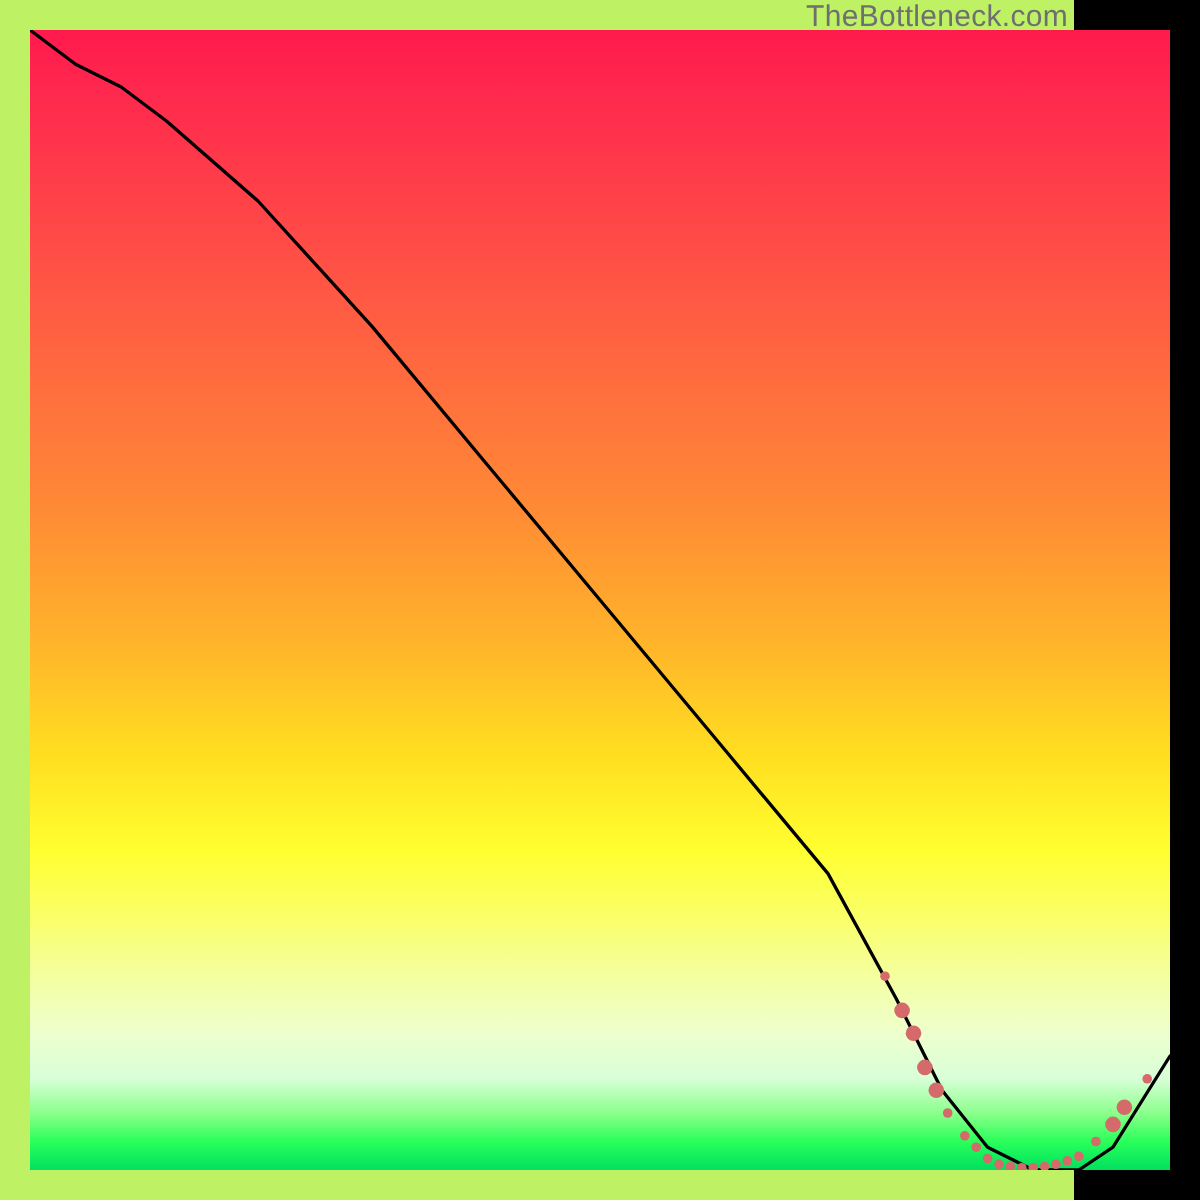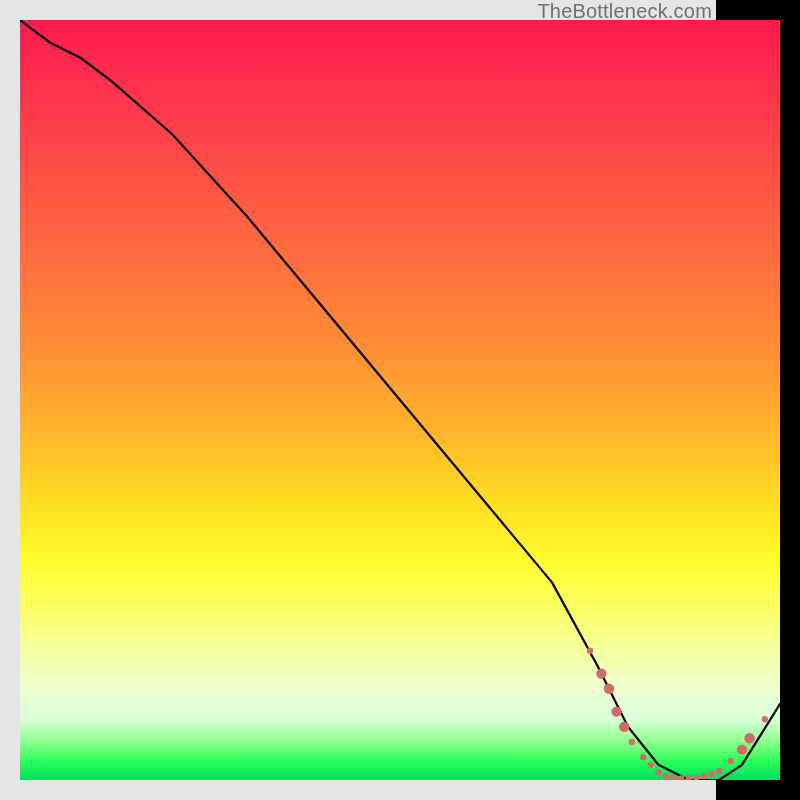--- a/index.html
+++ b/index.html
@@ -8,21 +8,21 @@
     width: 800px;
     height: 800px;
     background: #000;
     font-family: Arial, Helvetica, sans-serif;
     overflow: hidden;
   }
   .stage {
     position: relative;
     width: 716px;
     height: 800px;
-    background: #e5e5e5;
+    background: #bef264;
     text-align: center;
   }
   .plot {
     position: absolute;
     left: 20px;
     top: 20px;
     width: 760px;
     height: 760px;
     
     background: linear-gradient(

